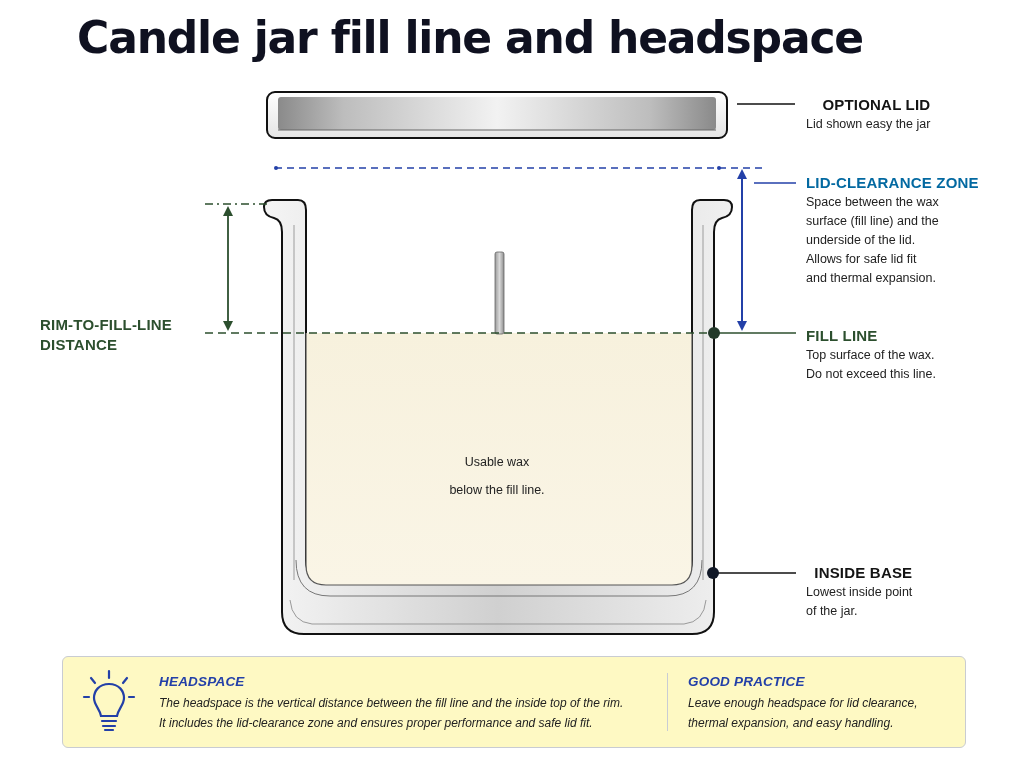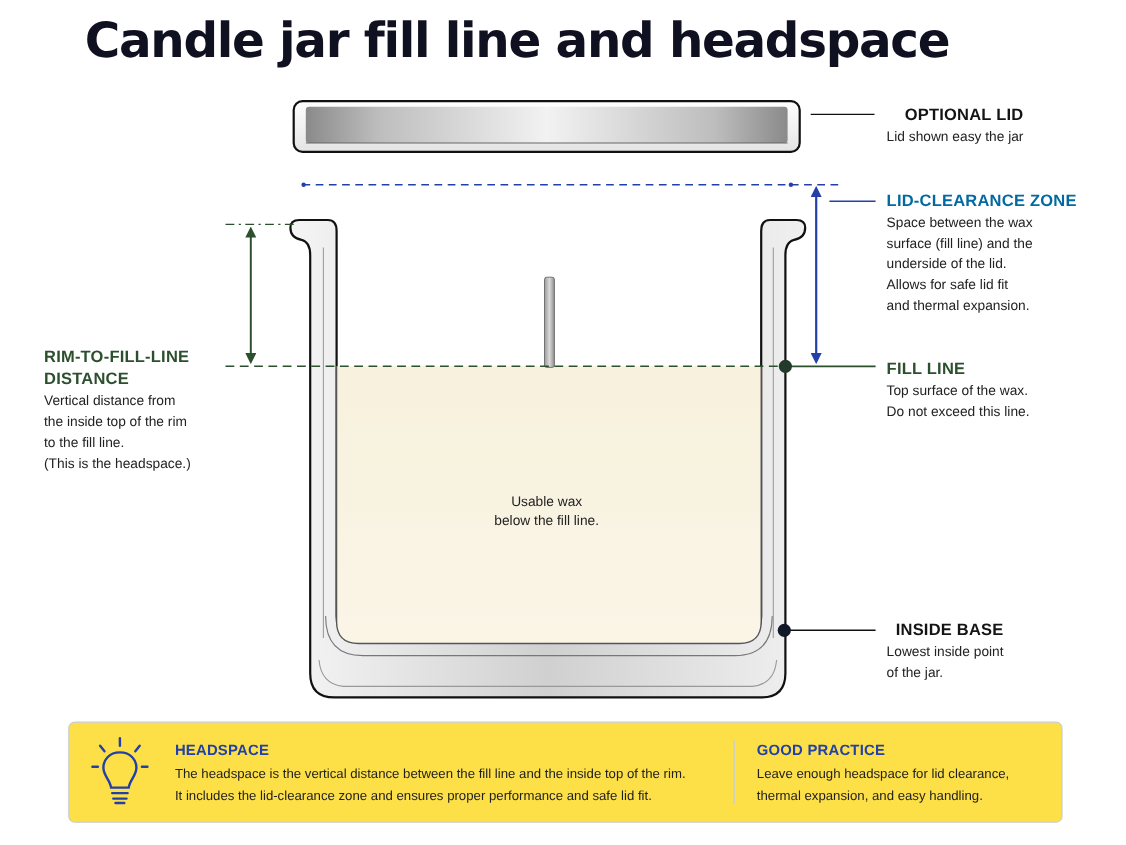--- a/index.html
+++ b/index.html
@@ -15,24 +15,24 @@
   }
   svg.diagram { position: absolute; left: 0; top: 0; }
   .label { position: absolute; }
   .label .head { font-weight: bold; font-size: 15px; letter-spacing: 0.2px; line-height: 20px; }
   .label .desc { font-size: 12.5px; line-height: 19px; color: #222; white-space: pre-line; }
   .h-dark { color: #141414; text-align: right; }
   .h-blue { color: #0369a1; }
   .h-green { color: #2c4f2e; }
   .wax-label { position: absolute; left: 397px; top: 448px; width: 200px; text-align: center; }
   .wax-label .head { font-weight: bold; font-size: 15px; color: #161616; line-height: 20px; }
-  .wax-label .desc { font-size: 12.5px; line-height: 17px; color: #222; white-space: pre-line; }
+  .wax-label .desc { font-size: 12.5px; line-height: 28px; color: #222; white-space: pre-line; }
   .info-box {
     position: absolute; left: 62px; top: 656px; width: 902px; height: 90px;
-    border: 1px solid #c9ccd2; border-radius: 6px; background: #fde047;
+    border: 1px solid #c9ccd2; border-radius: 6px; background: #fef9c3; font-style: italic;
   }
   .info-box .divider { position: absolute; left: 604px; top: 16px; width: 1px; height: 58px; background: #c8ccd4; }
   .info-sec { position: absolute; }
   .info-sec .head { font-weight: bold; font-size: 13.5px; color: #2340a8; line-height: 18px; letter-spacing: 0.2px; }
   .info-sec .desc { font-size: 12px; line-height: 20px; color: #222; white-space: pre-line; margin-top: 2px; }
   .bulb { position: absolute; left: 18px; top: 12px; }
 </style>
 </head>
 <body>
 
@@ -159,24 +159,20 @@
 
 <div class="label" style="left:806px; top:563px;">
   <div class="head h-dark">INSIDE BASE</div>
   <div class="desc">Lowest inside point
 of the jar.</div>
 </div>
 
 <div class="label" style="left:40px; top:291px;">
   <div class="head h-green" style="white-space:pre-line;margin-top:24px;">RIM-TO-FILL-LINE
 DISTANCE</div>
-  <div class="desc">Vertical distance from
-the inside top of the rim
-to the fill line.
-(This is the headspace.)</div>
 </div>
 
 <div class="wax-label">
   <div class="desc">Usable wax
 below the fill line.</div>
 </div>
 
 <div class="info-box">
   <svg class="bulb" width="56" height="66" viewBox="0 0 56 66">
     <g stroke="#2340a8" stroke-width="2.2" fill="none" stroke-linecap="round">

